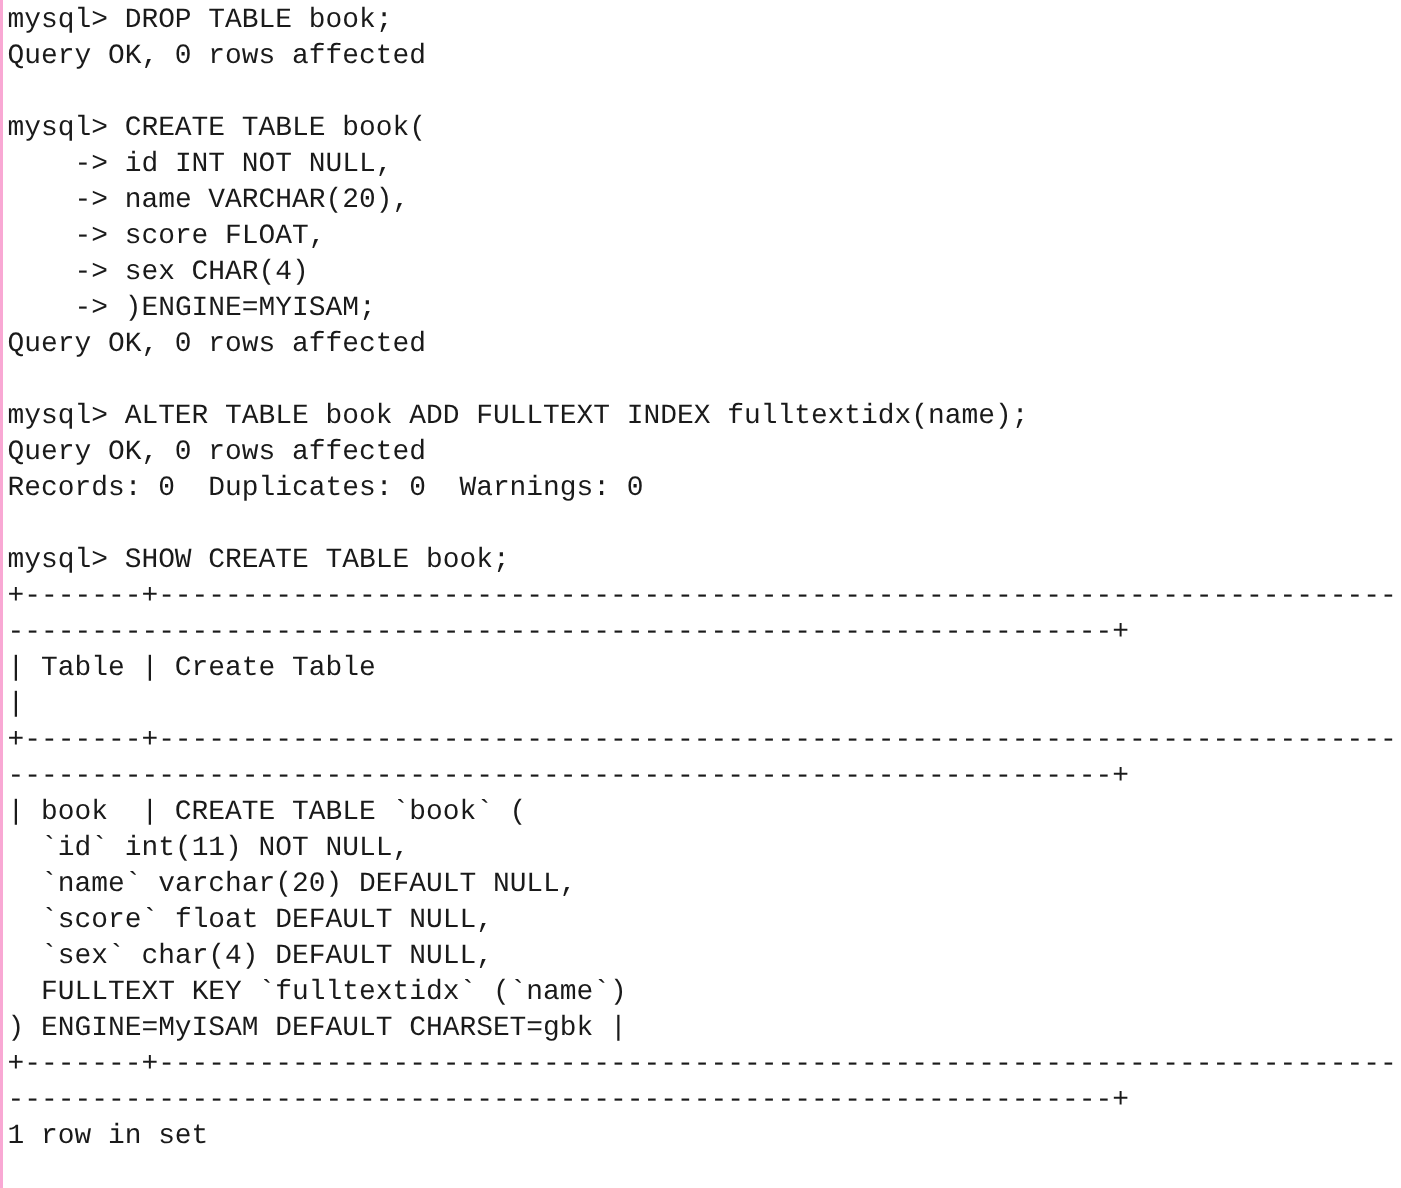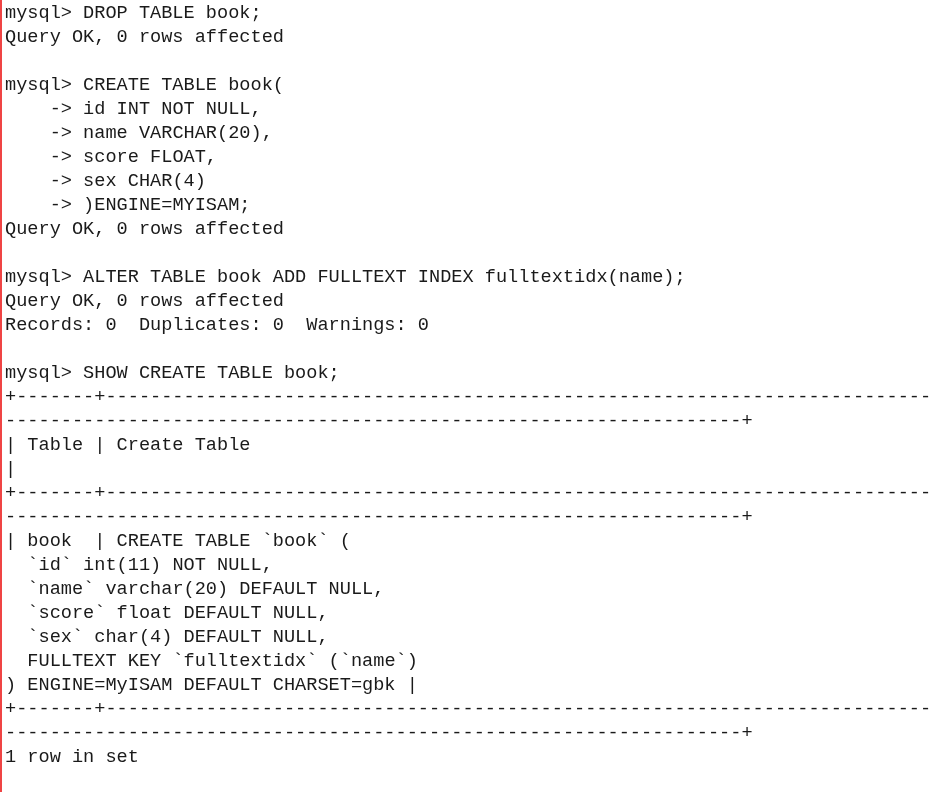--- a/index.html
+++ b/index.html
@@ -14,21 +14,21 @@
     overflow: hidden;
     font-family: "Liberation Mono", "DejaVu Sans Mono", monospace;
   }
   #terminal {
     position: absolute;
     left: 0;
     top: 0;
     width: 934px;
     height: 792px;
     background: #ffffff;
-    border-left: 2px solid #ef4444;
+    border-left: 2px solid #f9a8d4;
     box-sizing: border-box;
     overflow: hidden;
   }
   #console-output {
     position: absolute;
     left: 3px;
     top: 2px;
     width: 928px;
     margin: 0;
     padding: 0;

